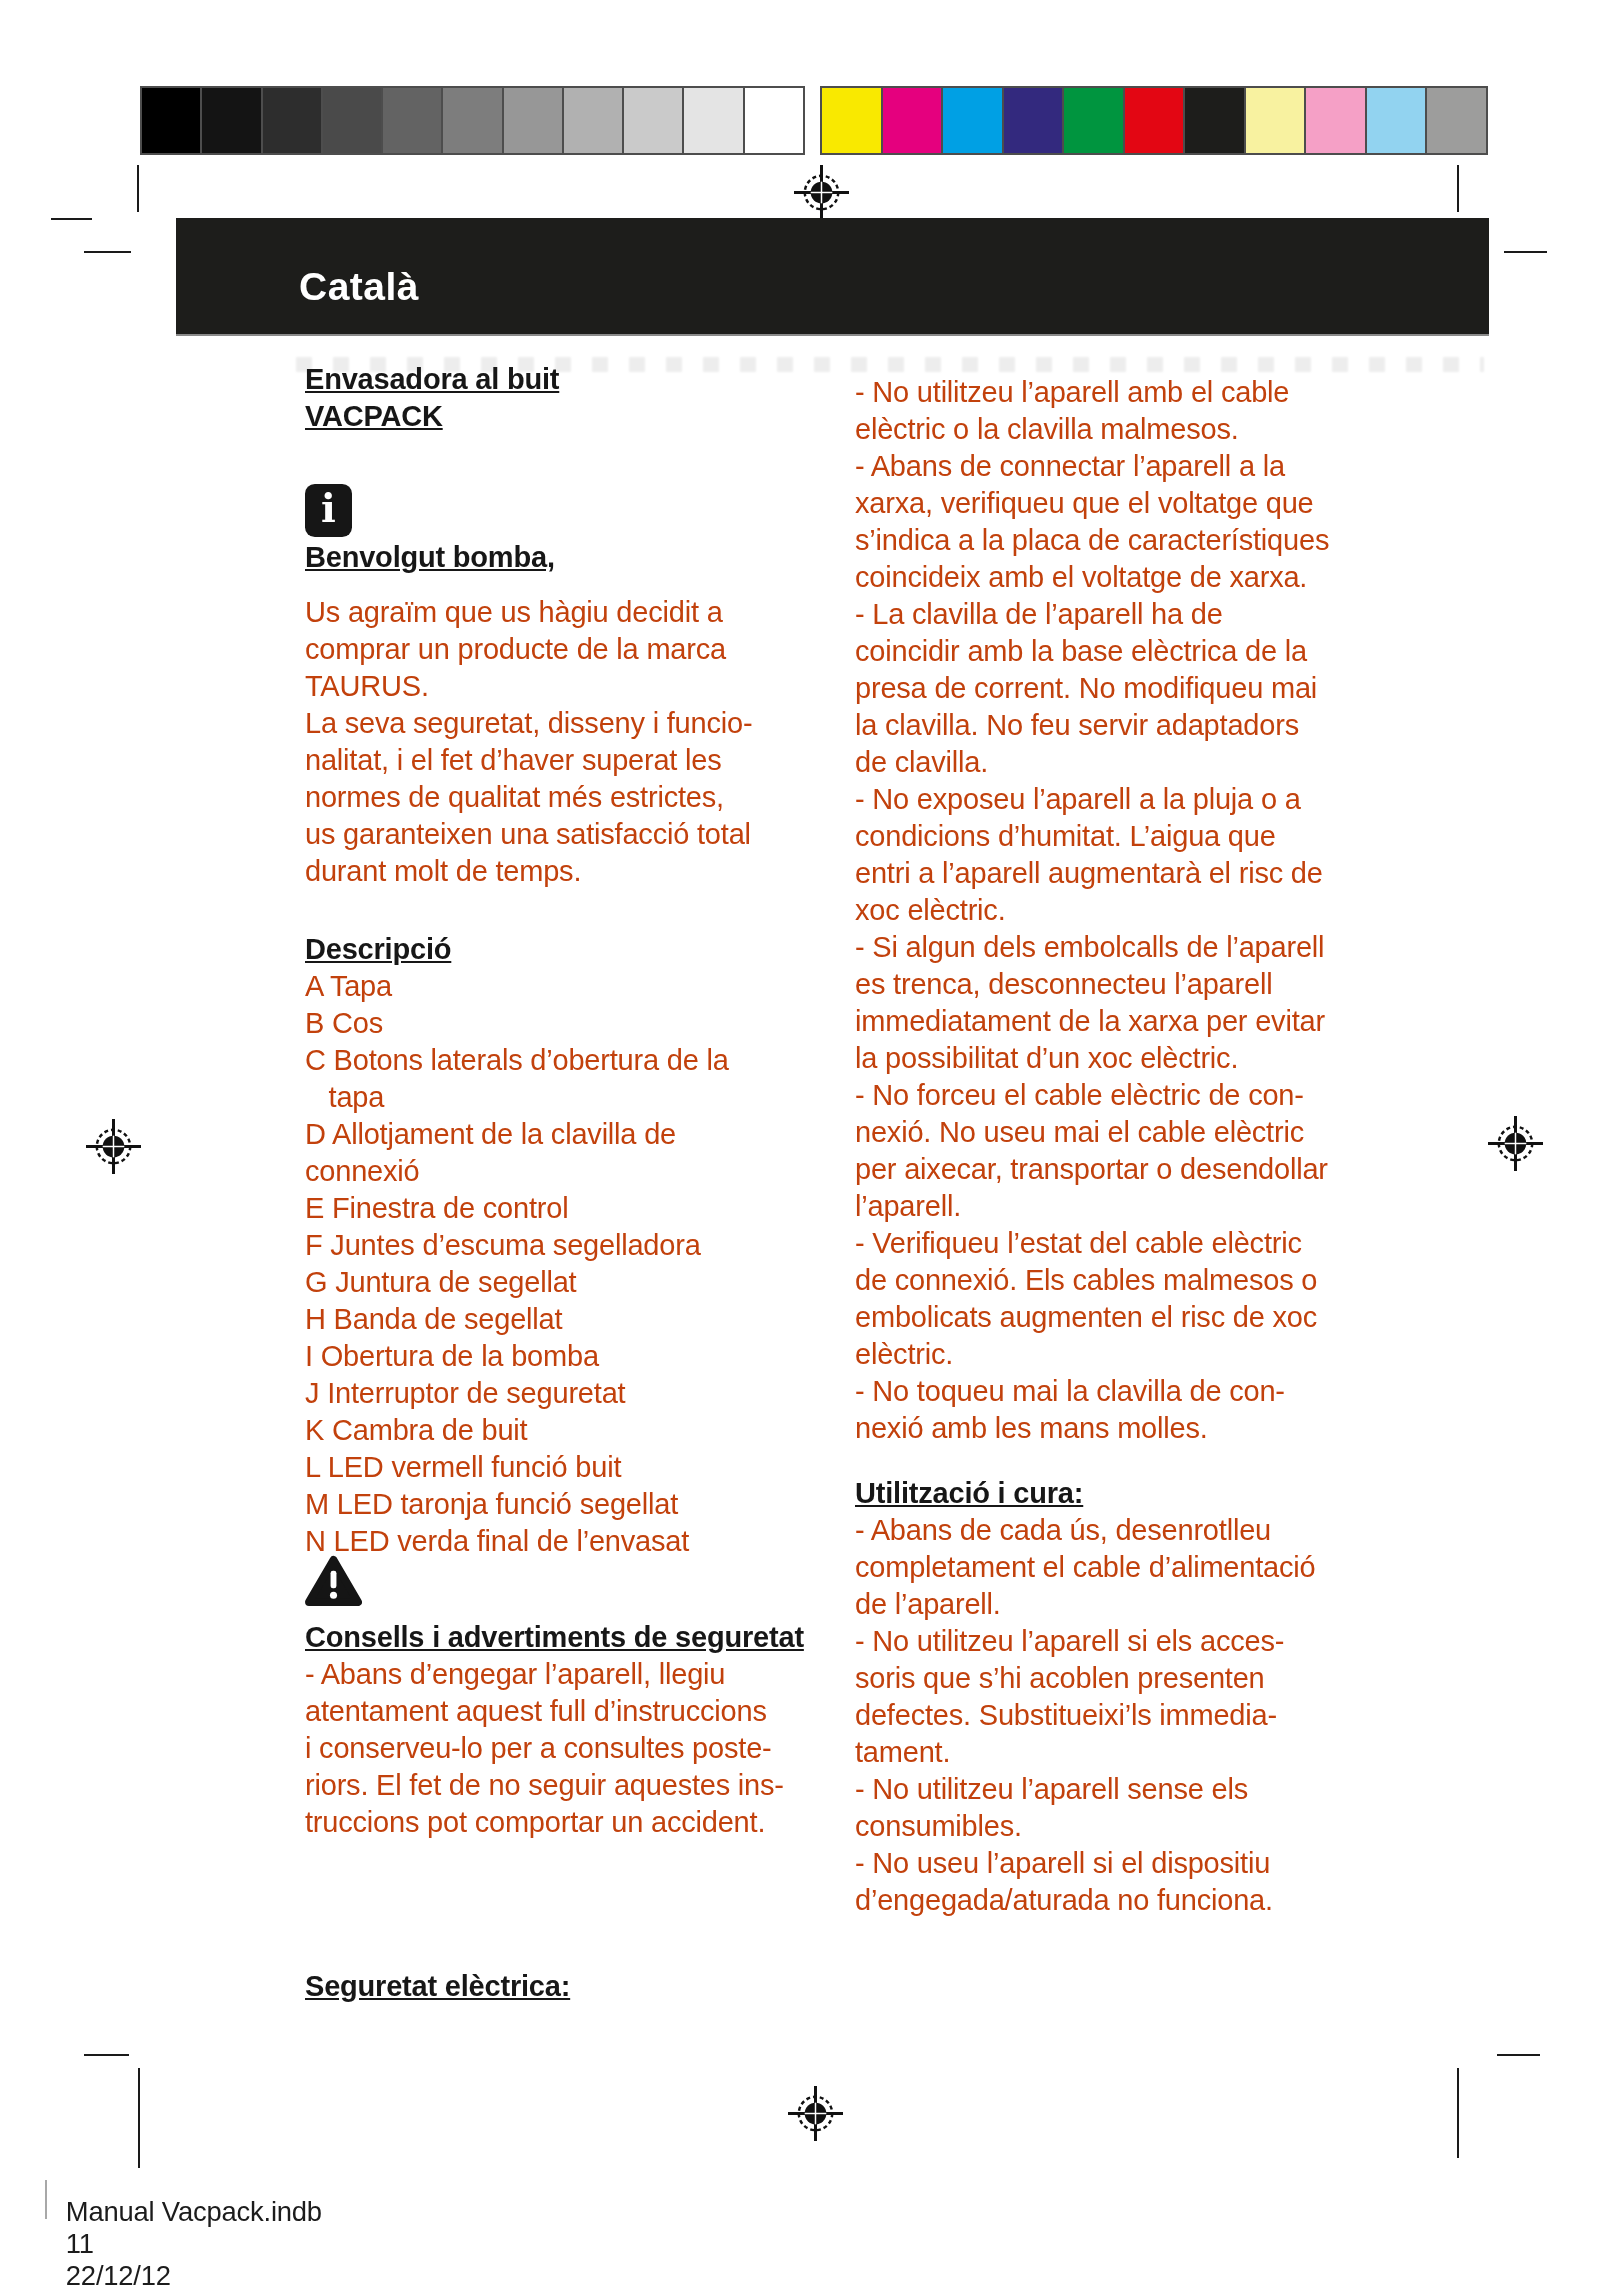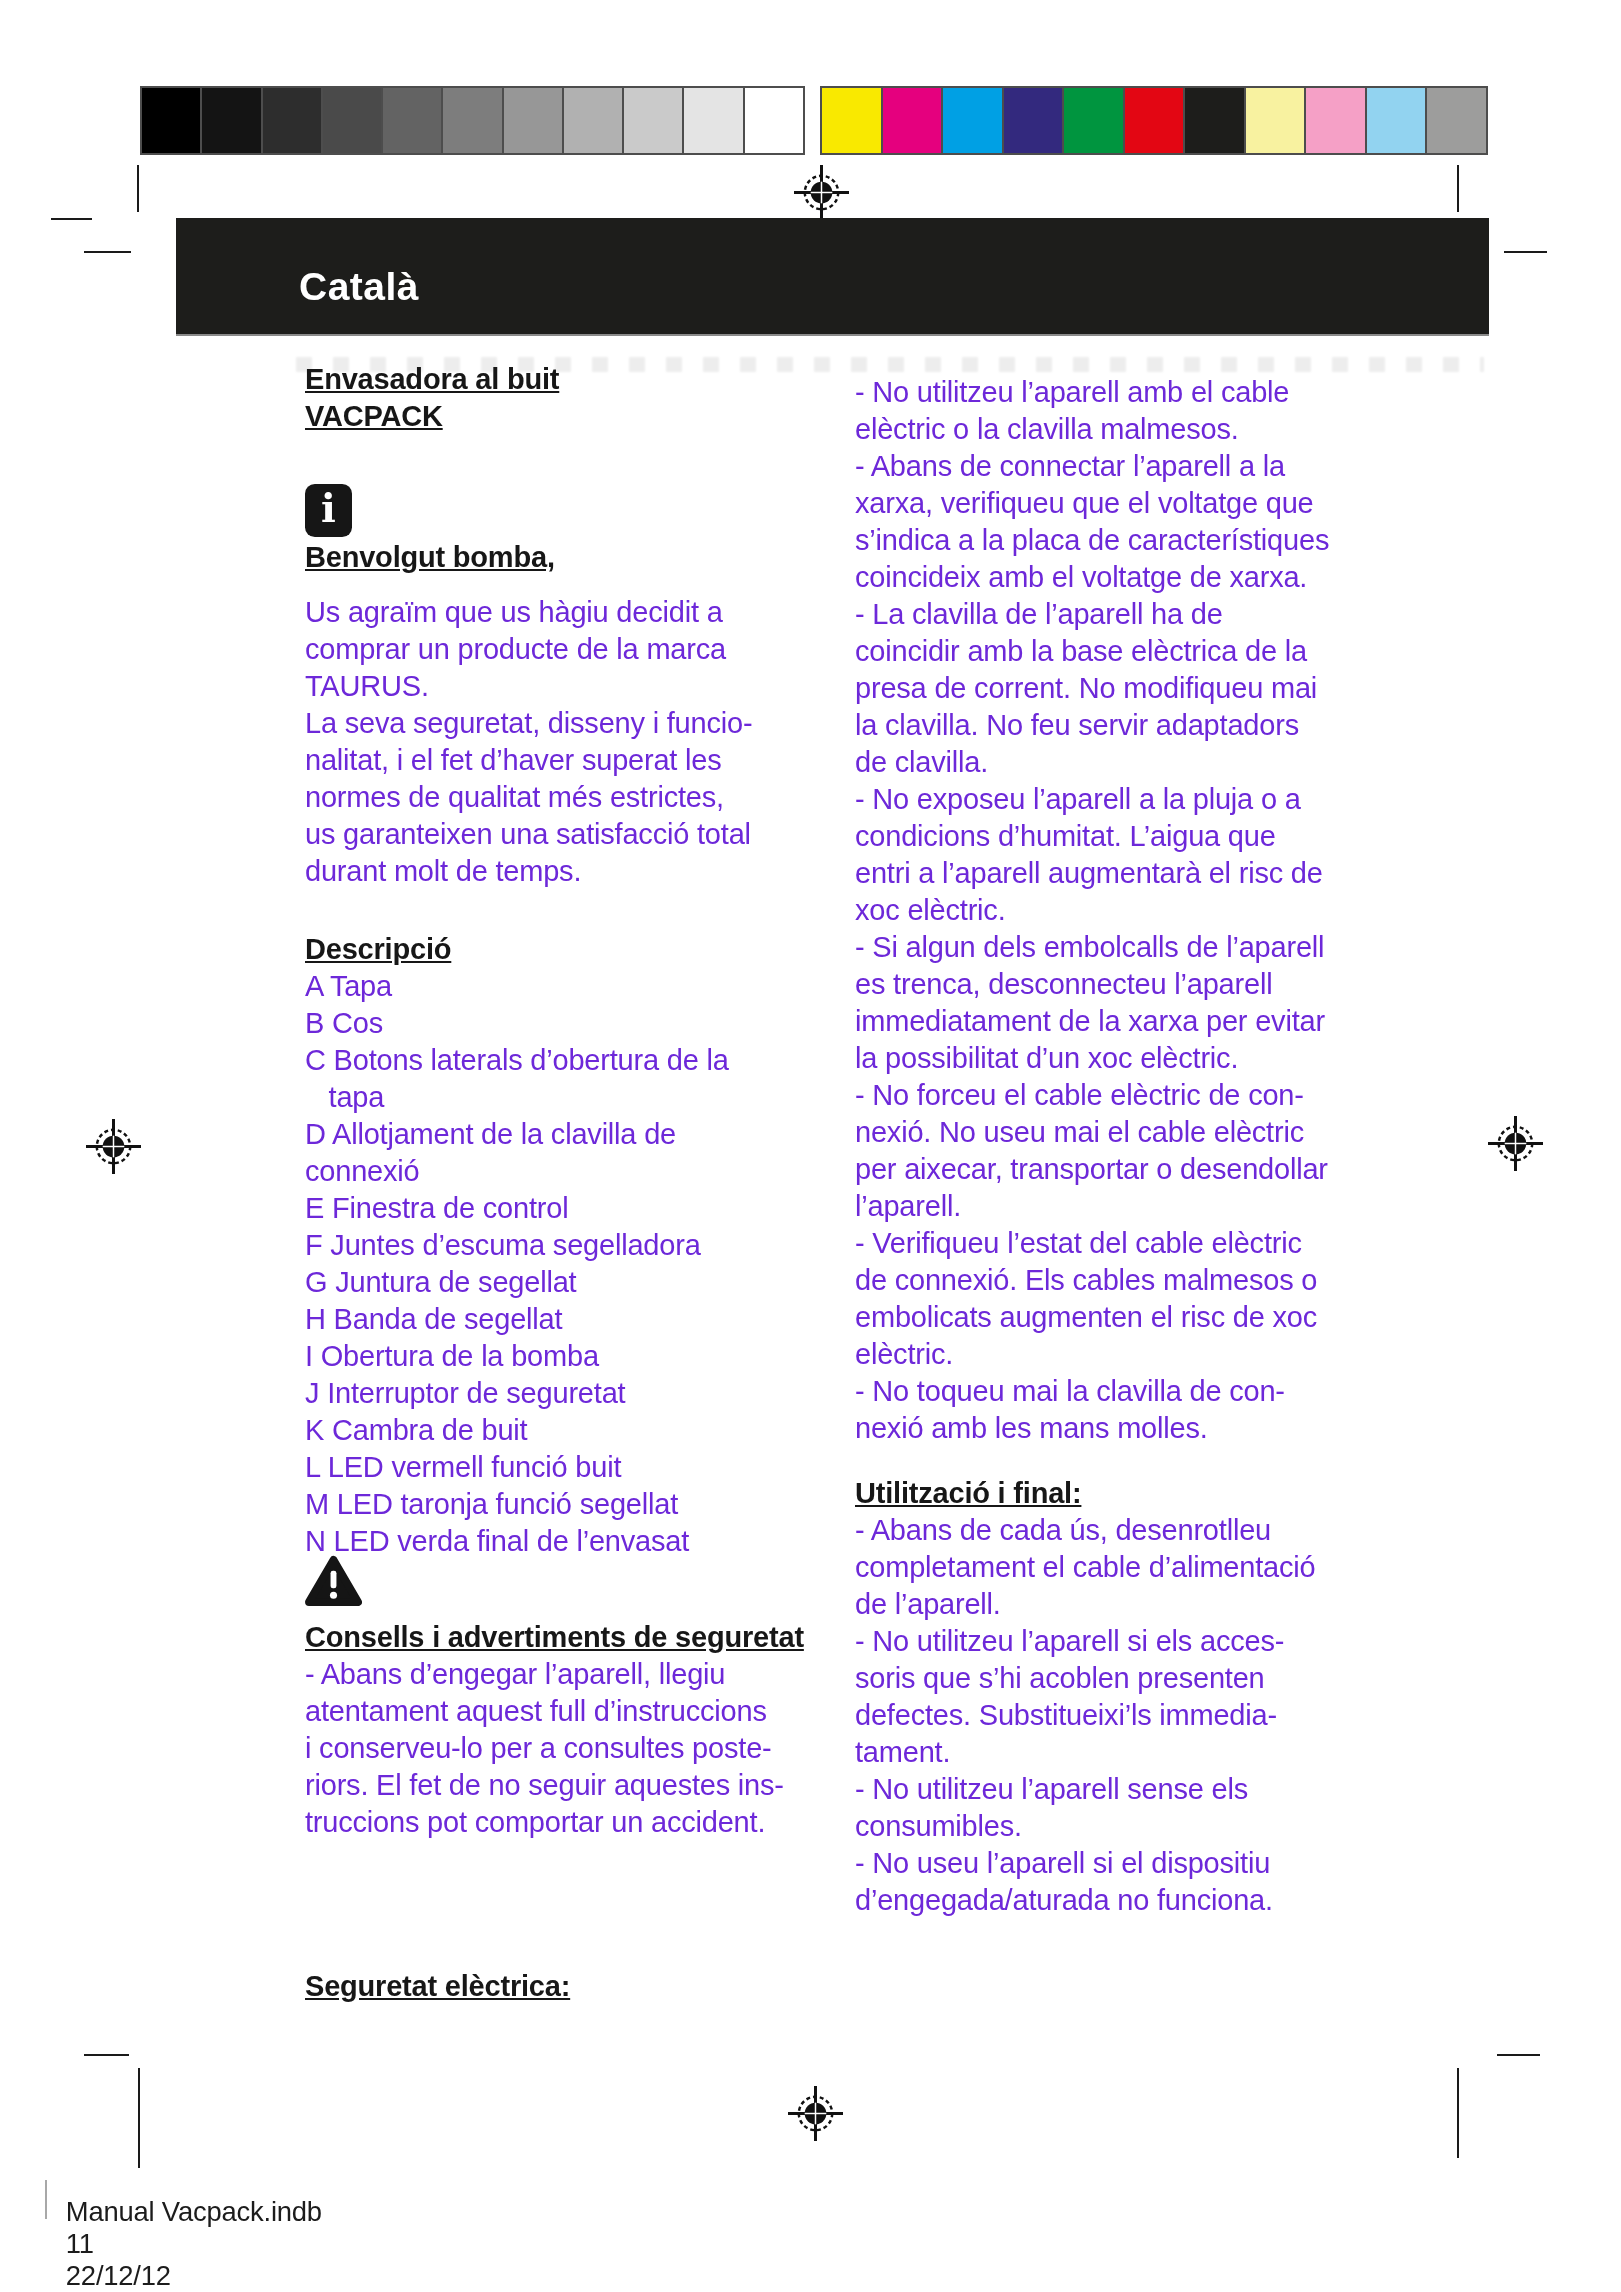--- a/index.html
+++ b/index.html
@@ -31,21 +31,21 @@
   }
   .ghost-text{
     position:absolute;left:296px;top:357px;width:1188px;height:14.7px;
     background:repeating-linear-gradient(90deg, rgba(0,0,0,.13) 0 15.7px, transparent 15.7px 37px);
     filter:blur(1.2px);opacity:.55;
   }
   
   .txt{
     position:absolute;
     font-size:29px;line-height:37px;letter-spacing:-0.2px;
-    color:#6d28d9;white-space:pre;
+    color:#c2410c;white-space:pre;
   }
   .bold{font-weight:bold;color:#171717;text-decoration:underline;}
   .col-left{left:305px;}
   .col-right{left:855px;}
   
   .info-icon{
     position:absolute;left:305px;top:484px;width:47px;height:53px;
     background:#161616;border-radius:9.8px;
     display:flex;align-items:center;justify-content:center;
   }
@@ -216,21 +216,21 @@
 - No forceu el cable elèctric de con-
 nexió. No useu mai el cable elèctric
 per aixecar, transportar o desendollar
 l’aparell.
 - Verifiqueu l’estat del cable elèctric
 de connexió. Els cables malmesos o
 embolicats augmenten el risc de xoc
 elèctric.
 - No toqueu mai la clavilla de con-
 nexió amb les mans molles.</div>
-  <div class="txt bold col-right" style="top:1475px">Utilització i final:</div>
+  <div class="txt bold col-right" style="top:1475px">Utilització i cura:</div>
   <div class="txt col-right" style="top:1512px">- Abans de cada ús, desenrotlleu
 completament el cable d’alimentació
 de l’aparell.
 - No utilitzeu l’aparell si els acces-
 soris que s’hi acoblen presenten
 defectes. Substitueixi’ls immedia-
 tament.
 - No utilitzeu l’aparell sense els
 consumibles.
 - No useu l’aparell si el dispositiu

